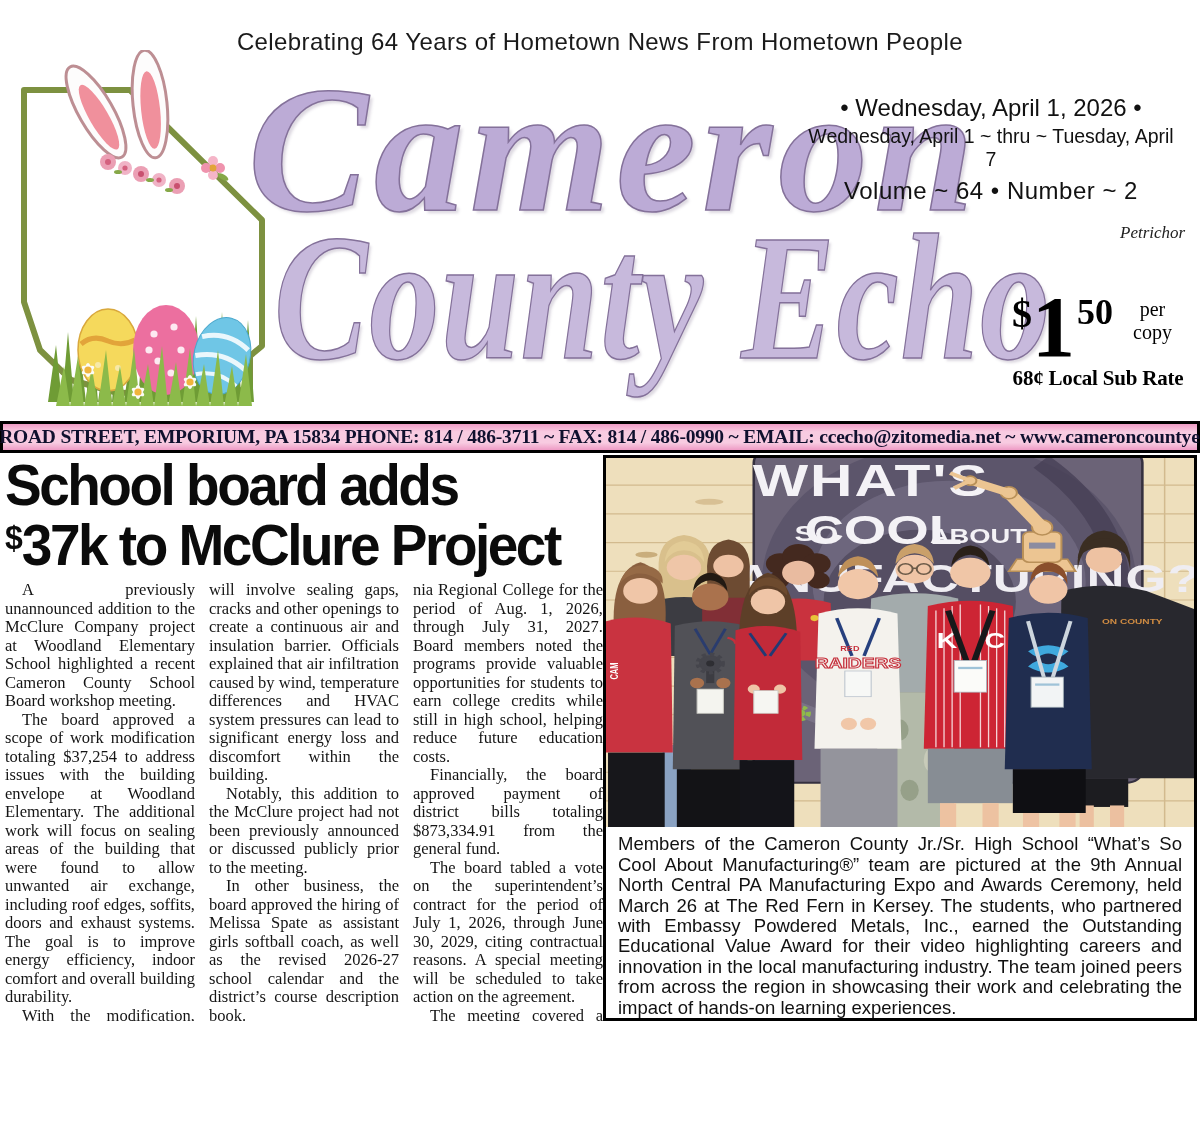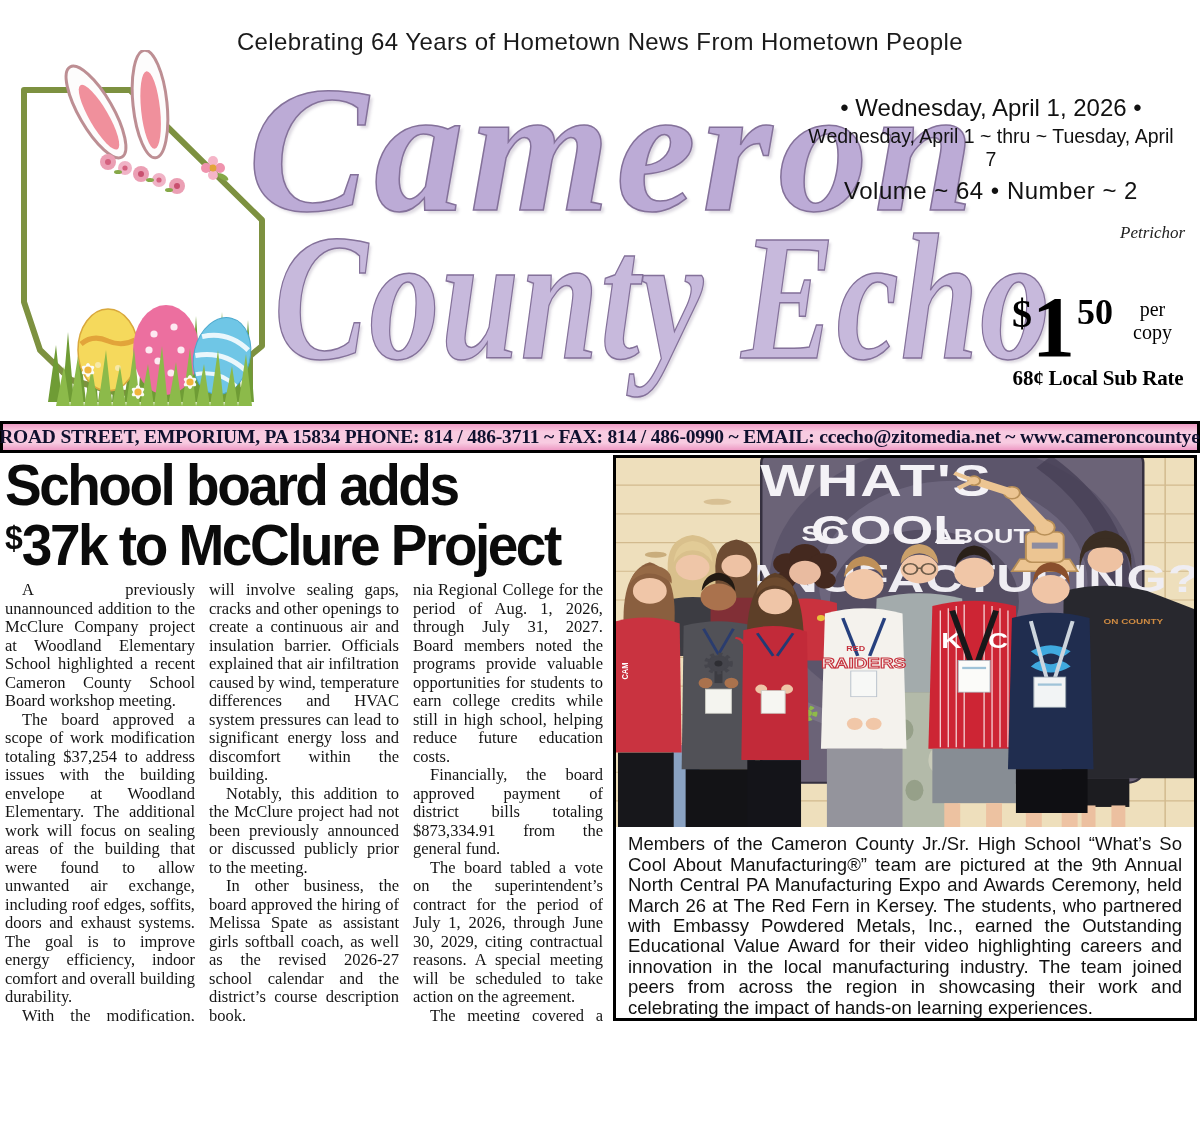--- a/index.html
+++ b/index.html
@@ -37,21 +37,21 @@
   .price-sub{font-size:21px;font-weight:600;margin-top:5px;letter-spacing:-.2px;}
 
   
   .contact-bar{position:absolute;top:421px;left:0;width:1194px;height:26px;
                border:3px solid #000;
                background:linear-gradient(180deg,#ee9bc5 0%,#f8cbe1 30%,#f8cbe1 72%,#ee9bc5 100%);
                display:flex;align-items:center;justify-content:center;
                font-weight:700;font-size:19.5px;letter-spacing:-.2px;color:#10102e;white-space:nowrap;}
 
   
-  .content{position:absolute;top:455px;left:5px;right:3px;bottom:0;display:flex;gap:10px;justify-content:center;}
+  .content{position:absolute;top:455px;left:5px;right:3px;bottom:0;display:flex;justify-content:center;}
   .article{width:598px;flex:none;}
   .headline{font-family:"Liberation Sans","DejaVu Sans",sans-serif;font-weight:800;
             font-size:55px;line-height:1.04;letter-spacing:-2.5px;color:#0b0b0b;
             transform:scale(1,1.06);transform-origin:left top;white-space:nowrap;}
   .headline .sup{font-size:32px;vertical-align:15px;letter-spacing:-1px;}
   .columns{display:flex;gap:14px;margin-top:12px;height:550px;overflow:hidden;}
   .col{width:190px;flex:none;}
   .col p{margin:0;font-size:16.5px;line-height:18.5px;text-align:justify;color:#141414;
          hyphens:auto;-webkit-hyphens:auto;}
   .col p.ind{text-indent:17px;}

